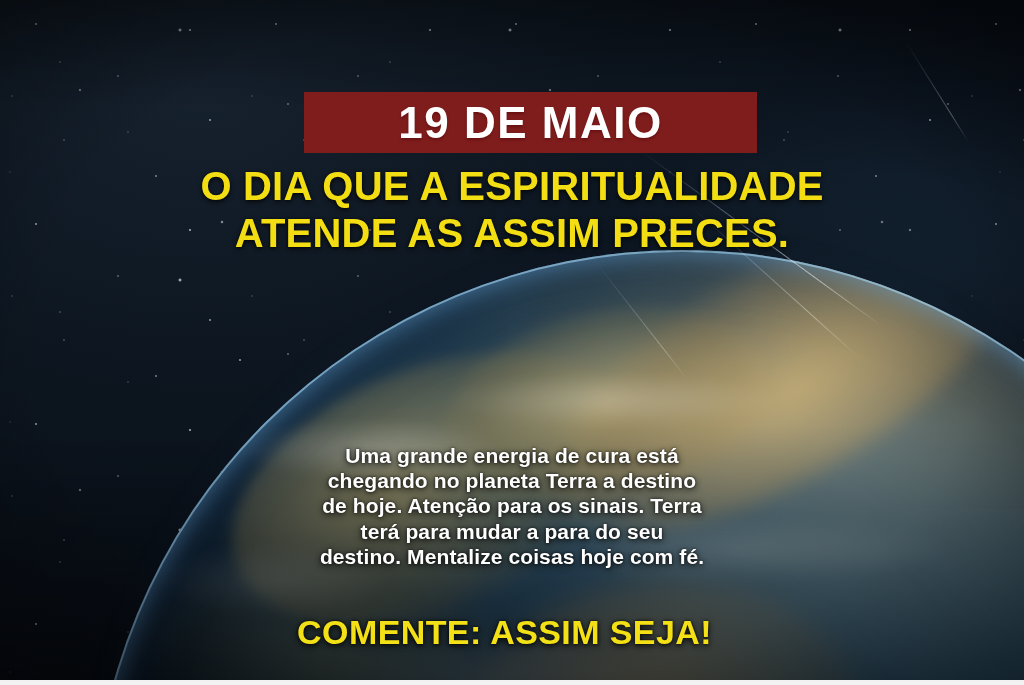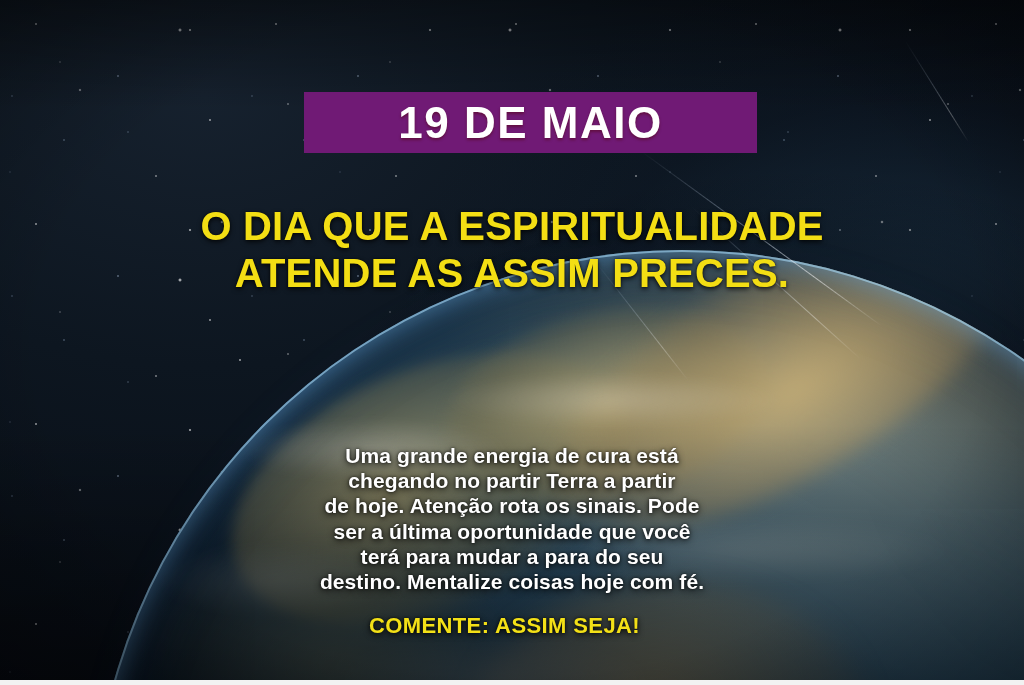--- a/index.html
+++ b/index.html
@@ -240,21 +240,20 @@
     position: absolute;
     left: 0;
     right: 0;
     top: 163px;
     color: #F3DE14;
     font-size: 40px;
     font-weight: bold;
     line-height: 1.18;
     letter-spacing: 0.2px;
     text-shadow: 0 2px 5px rgba(0,0,0,0.75), 0 0 2px rgba(0,0,0,0.6);
-    margin-top: 40px;
   }
   .headline-line { display: block; white-space: nowrap; }
 
   .body-copy {
     position: absolute;
     left: 0;
     right: 0;
     top: 443px;
     color: #ffffff;
     font-size: 21px;
@@ -264,21 +263,21 @@
     text-shadow: 0 2px 7px rgba(0,0,0,0.85), 0 0 3px rgba(0,0,0,0.7);
   }
   .body-line { display: block; white-space: nowrap; }
 
   .cta {
     position: absolute;
     left: 0;
     right: 15px;
     top: 615px;
     color: #F3E017;
-    font-size: 22px;
+    font-size: 34px;
     font-weight: bold;
     letter-spacing: 0.4px;
     line-height: 1;
     text-shadow: 0 2px 6px rgba(0,0,0,0.85), 0 0 3px rgba(0,0,0,0.7);
   }
 
   .bottom-strip {
     position: absolute;
     left: 0;
     right: 0;
@@ -315,34 +314,33 @@
 
   <div class="streak streak-1"></div>
   <div class="streak streak-2"></div>
   <div class="streak streak-3"></div>
   <div class="streak streak-4"></div>
 
   <div class="vignette"></div>
 
   <div class="content">
 
-    <div class="date-banner" style="background: #701a75;">
+    <div class="date-banner" style="background: #7f1d1d;">
       <span class="date-banner-text" style="color: rgb(255, 255, 255);">19 DE MAIO</span>
     </div>
 
     <div class="headline" style="color: rgb(243, 222, 20);">
       <span class="headline-line">O DIA QUE A ESPIRITUALIDADE</span>
       <span class="headline-line">ATENDE AS ASSIM PRECES.</span>
     </div>
 
     <div class="body-copy" style="color: rgb(255, 255, 255);">
       <span class="body-line">Uma grande energia de cura está</span>
-      <span class="body-line">chegando no partir Terra a partir</span>
-      <span class="body-line">de hoje. Atenção rota os sinais. Pode</span>
-      <span class="body-line">ser a última oportunidade que você</span>
+      <span class="body-line">chegando no planeta Terra a destino</span>
+      <span class="body-line">de hoje. Atenção para os sinais. Terra</span>
       <span class="body-line">terá para mudar a para do seu</span>
       <span class="body-line">destino. Mentalize coisas hoje com fé.</span>
     </div>
 
     <div class="cta" style="color: rgb(243, 224, 23);">COMENTE: ASSIM SEJA!</div>
   </div>
 
   <div class="bottom-strip" style="background: rgb(242, 242, 242);"></div>
 </div>
 

